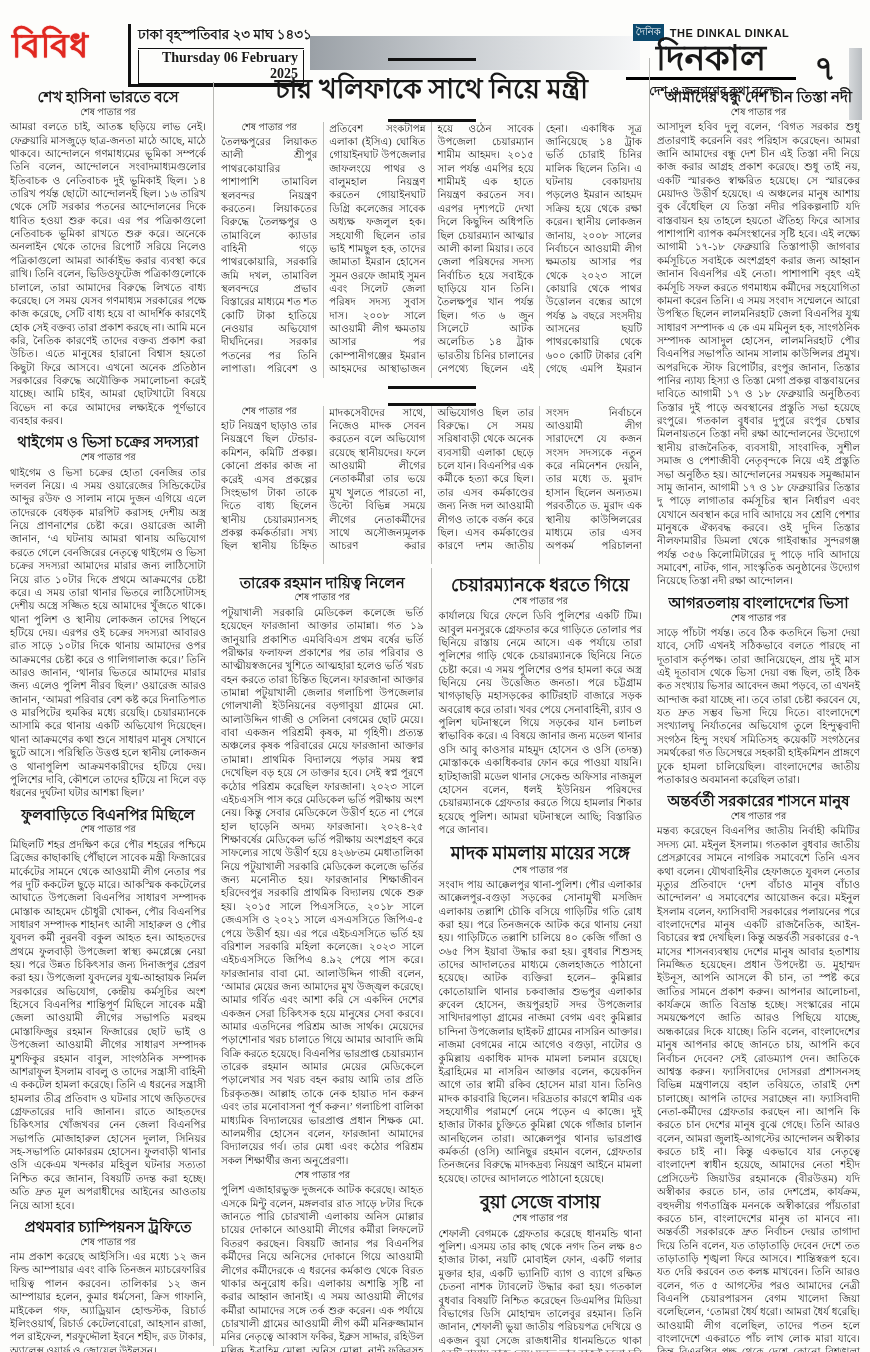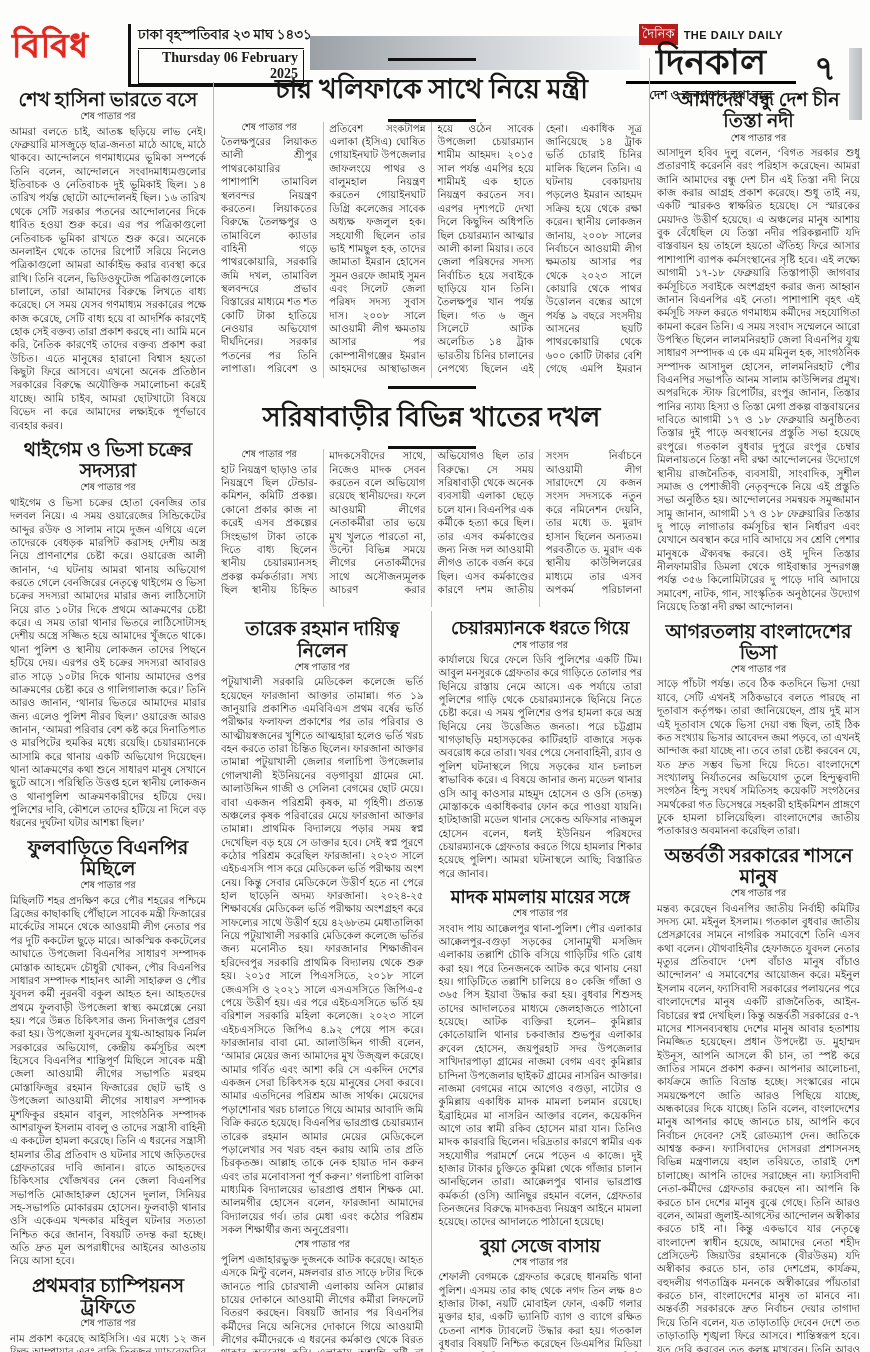--- a/index.html
+++ b/index.html
@@ -15,35 +15,35 @@
                  text-shadow:0 0 1px #e02820; padding:4px 6px 6px 2px; }
   .date-box { position:absolute; left:118px; top:0; width:176px; border-left:3px solid #111;
               padding-left:7px; border-bottom:3px solid #111; }
   .date-bn { font-size:13.5px; font-weight:700; border-bottom:1.5px solid #111; padding-bottom:1px; white-space:nowrap; }
   .date-en { font-size:14px; font-weight:700; border:1.5px solid #111; border-top:none;
              padding:0 5px 1px; display:inline-block; margin-top:1px;text-align:right; }
   .grad-bar { position:absolute; left:300px; top:12px; width:330px; height:34px;
               background:linear-gradient(to right,#9aa0a6,#c9cdd1 45%,#f6f7f8); }
   .masthead { position:absolute; right:66px; top:0; width:170px; text-align:center; }
   .mast-top { display:flex; align-items:center; justify-content:center; gap:6px; }
-  .daily-bn { font-size:13px; background:#b91c1c; color:#fff; padding:0 3px; }
+  .daily-bn { font-size:10px; background:#0c4a6e; color:#fff; padding:0 3px; }
   .daily-en { font-size:11px; font-weight:800; font-family:"Liberation Sans",sans-serif; letter-spacing:.5px; }
   .mast-title { font-size:35px; font-weight:800; line-height:1.02; border-bottom:3px solid #000; }
   .mast-tag { font-size:12px; font-weight:700; margin-top:2px; }
   .page-num { position:absolute; right:26px; top:18px; font-size:34px; font-weight:700; }
   .scan-edge { position:absolute; right:0; top:24px; width:13px; height:72px;
                background:linear-gradient(to right,#d6d9db,#b9bdc1); }
 
   
   main { position:absolute; top:82px; left:10px; right:10px; bottom:6px; display:flex; }
   .col-1 { width:204px; border-right:1px solid #b8b8b4; padding-right:7px; }
   .mid   { width:436px; border-right:1px solid #b8b8b4; padding:0 7px; margin-top:-24px; }
   .col-4 { flex:1; padding-left:7px; }
 
-  h2.headline { font-size:19px; line-height:1.12; text-align:center; margin:7px 0 0; font-weight:700; }
+  h2.headline { font-size:15px; line-height:1.12; text-align:center; margin:7px 0 0; font-weight:700; }
   .cont { text-align:center; font-size:9.5px; line-height:1.2; margin:1px 0 2px; }
   p.body { font-size:10.2px; line-height:1.31; text-align:justify; margin:0 0 3px;
            word-break:break-word; }
 
   .span-head { display:flex; align-items:center; gap:14px; margin:0;flex-direction:column; }
   .span-head .bar { width:88px; height:3px; background:#111; flex:none; }
   .span-head h1 { flex:1; text-align:center; font-size:27px; font-weight:700; margin:0; line-height:1.1; }
 
   .multi-col { column-count:4; column-gap:12px; column-rule:1px solid #bcbcb8; overflow:hidden; }
   .multi-col .cont { margin-top:0; }
@@ -64,21 +64,21 @@
   <header>
     <div class="section-box">বিবিধ</div>
     <div class="date-box">
       <div class="date-bn">ঢাকা বৃহস্পতিবার ২৩ মাঘ ১৪৩১</div>
       <div class="date-en">Thursday 06 February 2025</div>
     </div>
     <div class="grad-bar"></div>
     <div class="masthead">
       <div class="mast-top">
         <span class="daily-bn">দৈনিক</span>
-        <span class="daily-en">THE DAILY DAILY</span>
+        <span class="daily-en">THE DINKAL DINKAL</span>
       </div>
       <div class="mast-title">দিনকাল</div>
       <div class="mast-tag">দেশ ও জনগণের কথা বলে</div>
     </div>
     <div class="page-num">৭</div>
     <div class="scan-edge"></div>
   </header>
 
   <main>
 
@@ -116,21 +116,20 @@
         </div>
         <div class="multi-col">
           <div class="cont">শেষ পাতার পর</div>
           <p class="body">তৈলক্ষপুরের লিয়াকত আলী শ্রীপুর পাথরকোয়ারির পাশাপাশি তামাবিল স্থলবন্দর নিয়ন্ত্রণ করতেন। লিয়াকতের বিরুদ্ধে তৈলক্ষপুর ও তামাবিলে ক্যাডার বাহিনী গড়ে পাথরকোয়ারি, সরকারি জমি দখল, তামাবিল স্থলবন্দরে প্রভাব বিস্তারের মাধ্যমে শত শত কোটি টাকা হাতিয়ে নেওয়ার অভিযোগ দীর্ঘদিনের। সরকার পতনের পর তিনি লাপাত্তা। পরিবেশ ও প্রতিবেশ সংকটাপন্ন এলাকা (ইসিএ) ঘোষিত গোয়াইনঘাট উপজেলার জাফলংয়ে পাথর ও বালুমহাল নিয়ন্ত্রণ করতেন গোয়াইনঘাট ডিগ্রি কলেজের সাবেক অধ্যক্ষ ফজলুল হক। সহযোগী ছিলেন তার ভাই শামছুল হক, তাদের জামাতা ইমরান হোসেন সুমন ওরফে জামাই সুমন এবং সিলেট জেলা পরিষদ সদস্য সুবাস দাস। ২০০৮ সালে আওয়ামী লীগ ক্ষমতায় আসার পর কোম্পানীগঞ্জের ইমরান আহমদের আস্থাভাজন হয়ে ওঠেন সাবেক উপজেলা চেয়ারম্যান শামীম আহমদ। ২০১৫ সাল পর্যন্ত এমপির হয়ে শামীমই এক হাতে নিয়ন্ত্রণ করতেন সব। এরপর দৃশ্যপটে দেখা দিলে কিছুদিন অধিপতি ছিল চেয়ারম্যান আত্মার আলী কালা মিয়ার। তবে জেলা পরিষদের সদস্য নির্বাচিত হয়ে সবাইকে ছাড়িয়ে যান তিনি। তৈলক্ষপুর খান পর্যন্ত ছিল। গত ৬ জুন সিলেটে আটক অলেচিত ১৪ ট্রাক ভারতীয় চিনির চালানের নেপথ্যে ছিলেন এই হেনা। একাধিক সূত্র জানিয়েছে ১৪ ট্রাক ভর্তি চোরাই চিনির মালিক ছিলেন তিনি। এ ঘটনায় বেকায়দায় পড়লেও ইমরান আহমদ সক্রিয় হয়ে থেকে রক্ষা করেন। স্থানীয় লোকজন জানায়, ২০০৮ সালের নির্বাচনে আওয়ামী লীগ ক্ষমতায় আসার পর থেকে ২০২৩ সালে কোয়ারি থেকে পাথর উত্তোলন বন্ধের আগে পর্যন্ত ৯ বছরে সংসদীয় আসনের ছয়টি পাথরকোয়ারি থেকে ৬০০ কোটি টাকার বেশি গেছে এমপি ইমরান আহমদের পকেটে। কোয়ারিগুলো হচ্ছে— কোম্পানীগঞ্জের ভোলাগঞ্জ, উৎমা ছড়াসহ শাহ আরফিন টিলা, গোয়াইনঘাটের বিছনাকান্দি, জাফলং, শ্রীপুর। এর মধ্যে ভোলাগঞ্জে শামীমের একক নেতৃত্বে প্রতিদিন ৩০ থেকে ৪০ লাখ টাকা চাঁদা, উৎমা ছড়ায় আজাদ জেদ, শাহ আরফিন টিলায় মোহাম্মদ আলী, করিম ও শামীম নিয়ন্ত্রণ ও চাঁদাবাজি করতেন। এ সময় প্রতিদিন ১৫ থেকে ৮০ লাখ টাকা চাঁদা তুলতেন। বিছনাকান্দি ও জাফলং নিয়ন্ত্রণ করতেন লিয়াকত আলী। তার পাশাপাশি ছিলেন জামাই সুমন ও আলাউদ্দিন। শ্রীপুর পাথরকোয়ারি নিয়ন্ত্রণ করতেন হাজার ৭১১ টাকা, যা ২০০৮ সালের তুলনায় ৬৮ গুণের বেশি। বেড়েছে স্থাবর সম্পদও। সেখানে আছে শুভাকরের ফার্কি। ২০০৯ সালের হলফনামা অনুযায়ী তার স্থাবর সম্পদ সাড়ে তিন একর জমি, যার অর্জনকালীন আর্থিক মূল্য ৫৫ হাজার টাকা। পাশাপাশি উত্তরাধিকার সূত্রে শ্রীপুর চা-বাগানের ২/১৩ অংশের মালিকানা। ১৪ বছরে বেড়েছে স্থাবর সম্পত্তি। আগের উল্লেখের সঙ্গে যুক্ত হয়েছে ৬৪.৯৭ একর জমি। এই লৈঙ্গিক সূত্রে প্রাপ্ত করা হলেও ২০০৯ সালের হলফনামায় এর উল্লেখ ছিল না। সর্বশেষ ২০২৩ সালের তথ্য মতে, ১৪ বছরে স্ত্রীর অস্থাবর সম্পদ বেড়েছে সাড়ে ১৬ গুণের বেশি। মনিও তার নির্বাচনি এলাকার মানুষের ধারণা, প্রকৃত সম্পদের অল্পই হলফনামায় উল্লেখ করেছেন এই দম্পতি। সিন্ডিকেট করে অর্থ আত্মসাৎ ও মানিলন্ডারিংয়ের অভিযোগে সাবেক প্রবাসী কল্যাণ মন্ত্রী ইমরান আহমদ, একই মন্ত্রণালয়ের সচিব ড. আহমেদ মুনিরুছ সালেহীনসহ ২৬ জনের নাম উল্লেখ করে ১০৩ জনের বিরুদ্ধে ঢাকা মহানগর পুলিশের (ডিএমপি) পল্টন থানায় একটি মামলা করা হয়েছে। অভিজ্ঞ গ্রুপের নিয়োগ পাওয়া শ্রমিকের মামলা নং -৩৩, তারিখ : ১৮/০৬/২০২৪ উল্লেখযোগ্য।</p>
         </div>
       </article>
 
       <article class="span-b">
         <div class="span-head">
           <span class="bar"></span>
-          <h1>সরিষাবাড়ীর বিভিন্ন খাতের দখল</h1>
           <span class="bar"></span>
         </div>
         <div class="multi-col">
           <div class="cont">শেষ পাতার পর</div>
           <p class="body">হাট নিয়ন্ত্রণ ছাড়াও তার নিয়ন্ত্রণে ছিল টেন্ডার-কমিশন, কমিটি প্রকল্প। কোনো প্রকার কাজ না করেই এসব প্রকল্পের সিংহভাগ টাকা তাকে দিতে বাধ্য ছিলেন স্থানীয় চেয়ারম্যানসহ প্রকল্প কর্মকর্তারা। সখ্য ছিল স্থানীয় চিহ্নিত মাদকসেবীদের সাথে, নিজেও মাদক সেবন করতেন বলে অভিযোগ রয়েছে স্থানীয়দের। ফলে আওয়ামী লীগের নেতাকর্মীরা তার ভয়ে মুখ খুলতে পারতো না, উল্টো বিভিন্ন সময়ে লীগের নেতাকর্মীদের সাথে অসৌজন্যমূলক আচরণ করার অভিযোগও ছিল তার বিরুদ্ধে। সে সময় সরিষাবাড়ী থেকে অনেক ব্যবসায়ী এলাকা ছেড়ে চলে যান। বিএনপির এক কর্মীকে হত্যা করে ছিল। তার এসব কর্মকাণ্ডের জন্য নিজ দল আওয়ামী লীগও তাকে বর্জন করে ছিল। এসব কর্মকাণ্ডের কারণে দশম জাতীয় সংসদ নির্বাচনে আওয়ামী লীগ সারাদেশে যে কজন সংসদ সদস্যকে নতুন করে নমিনেশন দেয়নি, তার মধ্যে ড. মুরাদ হাসান ছিলেন অন্যতম। পরবর্তীতে ড. মুরাদ এক স্থানীয় কাউন্সিলরের মাধ্যমে তার এসব অপকর্ম পরিচালনা করতেন। এদিকে স্বাস্থ্য প্রতিমন্ত্রীর দায়িত্বে থাকাকালীন সময়ে চিকিৎসকদের সাথে কামেলায় জড়ানোর ঘটনায় তাকে স্বাস্থ্য মন্ত্রণালয় থেকে সরিয়ে তথ্য ও সম্প্রচার মন্ত্রণালয়ের প্রতিমন্ত্রীর দায়িত্ব দেয়া হয়। এতে করে ড. মুরাদ হাসান আরো বেপরোয়া হয়ে উঠেন। মন্ত্রিত্ব হারানোর পর জামালপুর জেলা আওয়ামী লীগের স্বাস্থ্য বিষয়ক সম্পাদক পদ থেকে শুরু করে উপজেলা, ইউনিয়ন এবং ওয়ার্ড আওয়ামী লীগের সকল পদ থেকে তাকে বহিষ্কার করা হয়। নিজের স্ত্রীর সাথে কামেলায় জড়ান এবং তার স্ত্রী ড. মুরাদ হাসানের বিরুদ্ধে থানায় নির্যাতনের অভিযোগ করেন। তবে ড. মুরাদ হাসান দুই মেয়েলে যে টাকা আয় করেছিলেন, তার সিংহভাগ টাকাই বিভিন্ন চিত্র নায়িকা, মাদক আর নানা অপকর্মের পেছনে অকাতরে ব্যয় করেন। ৫ আগস্ট ছাত্র-জনতার আন্দোলনে শেখ হাসিনা সরকারের পতনের পর ড. মুরাদ হাসানের বিরুদ্ধেও মামলা হয়েছে। অন্যান্য মন্ত্রী-এমপিদের মতো ড. মুরাদ হাসানও পলাতক রয়েছে।</p>
         </div>
       </article>
 
       <div class="mid-split">
         <section class="col-2">

